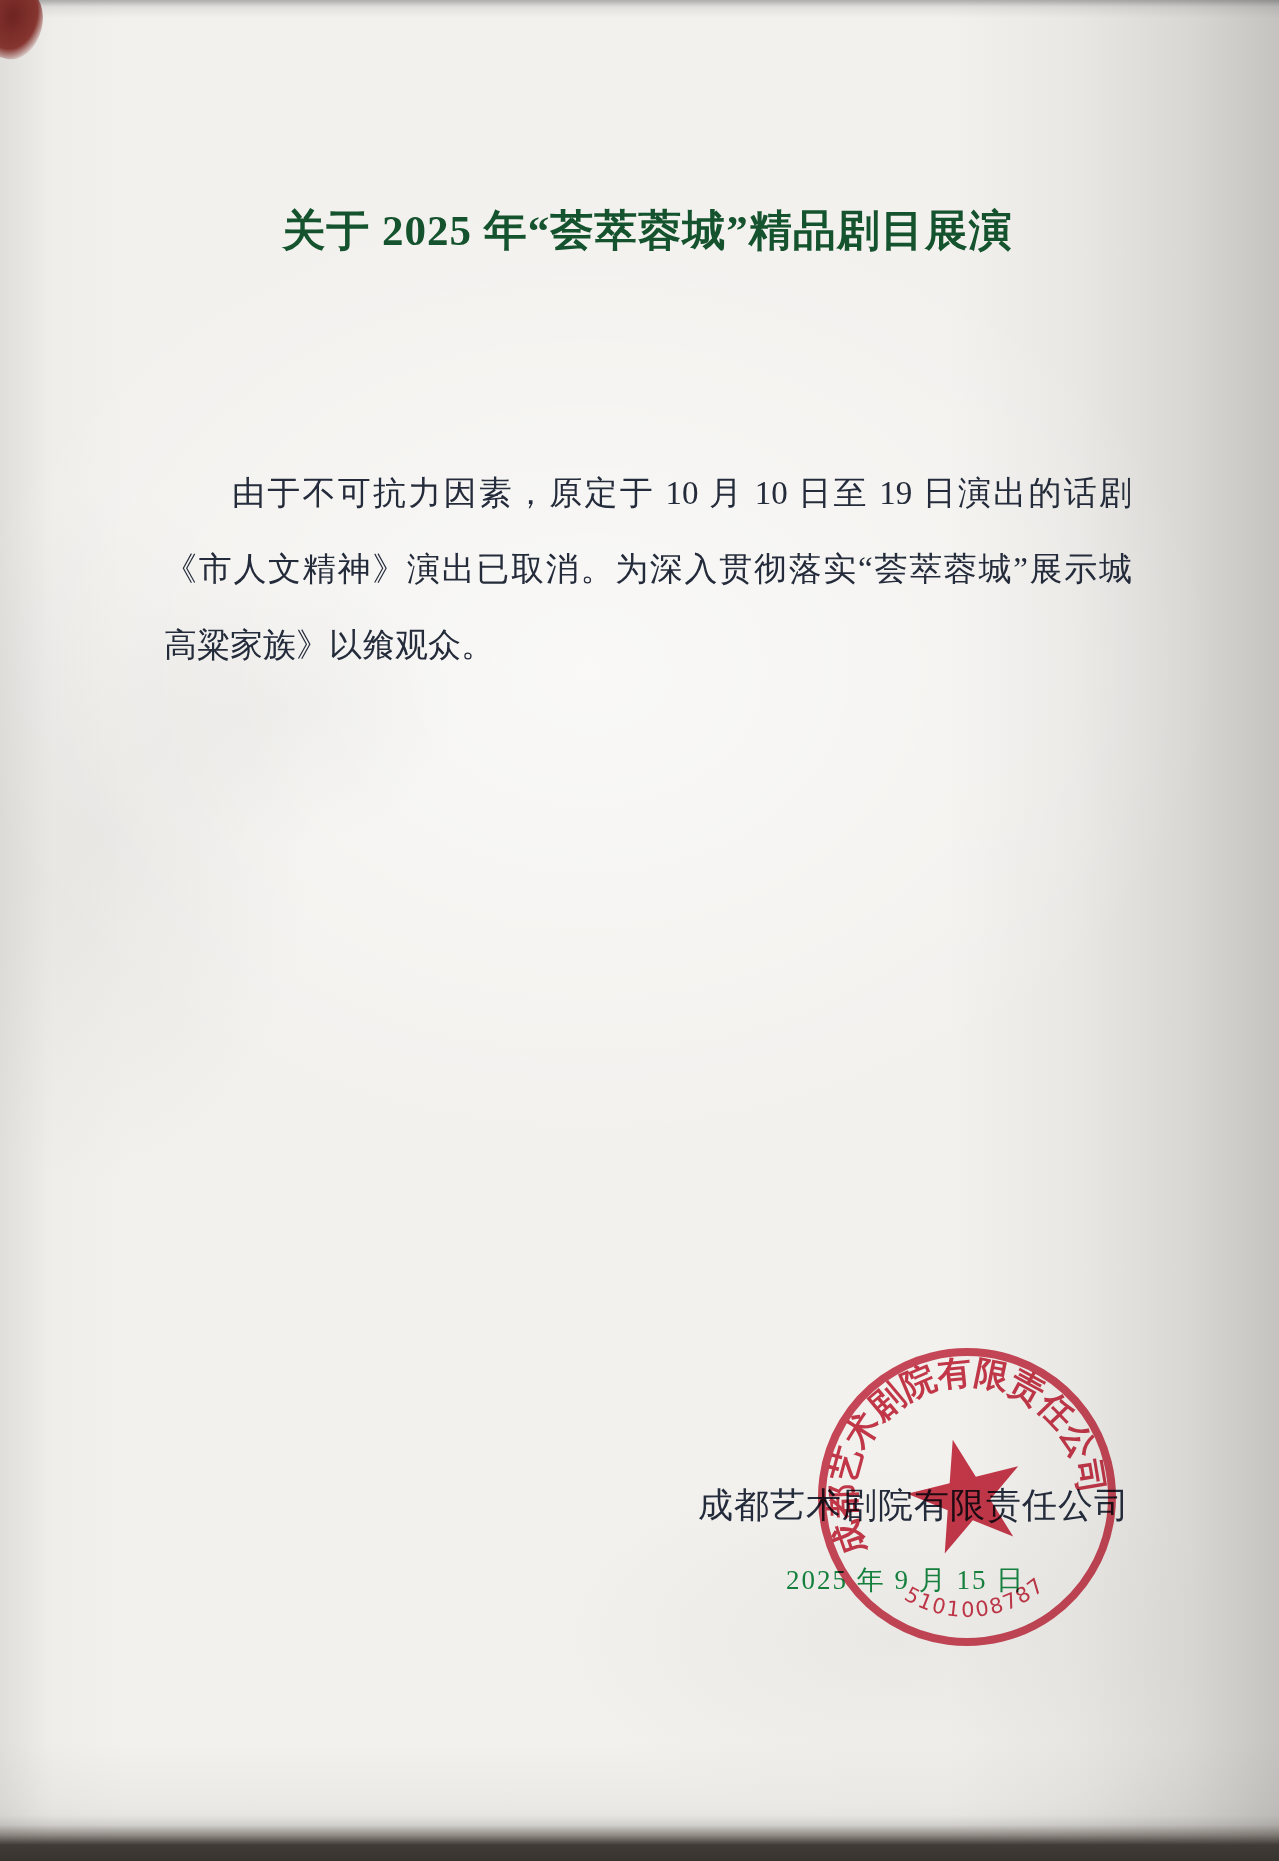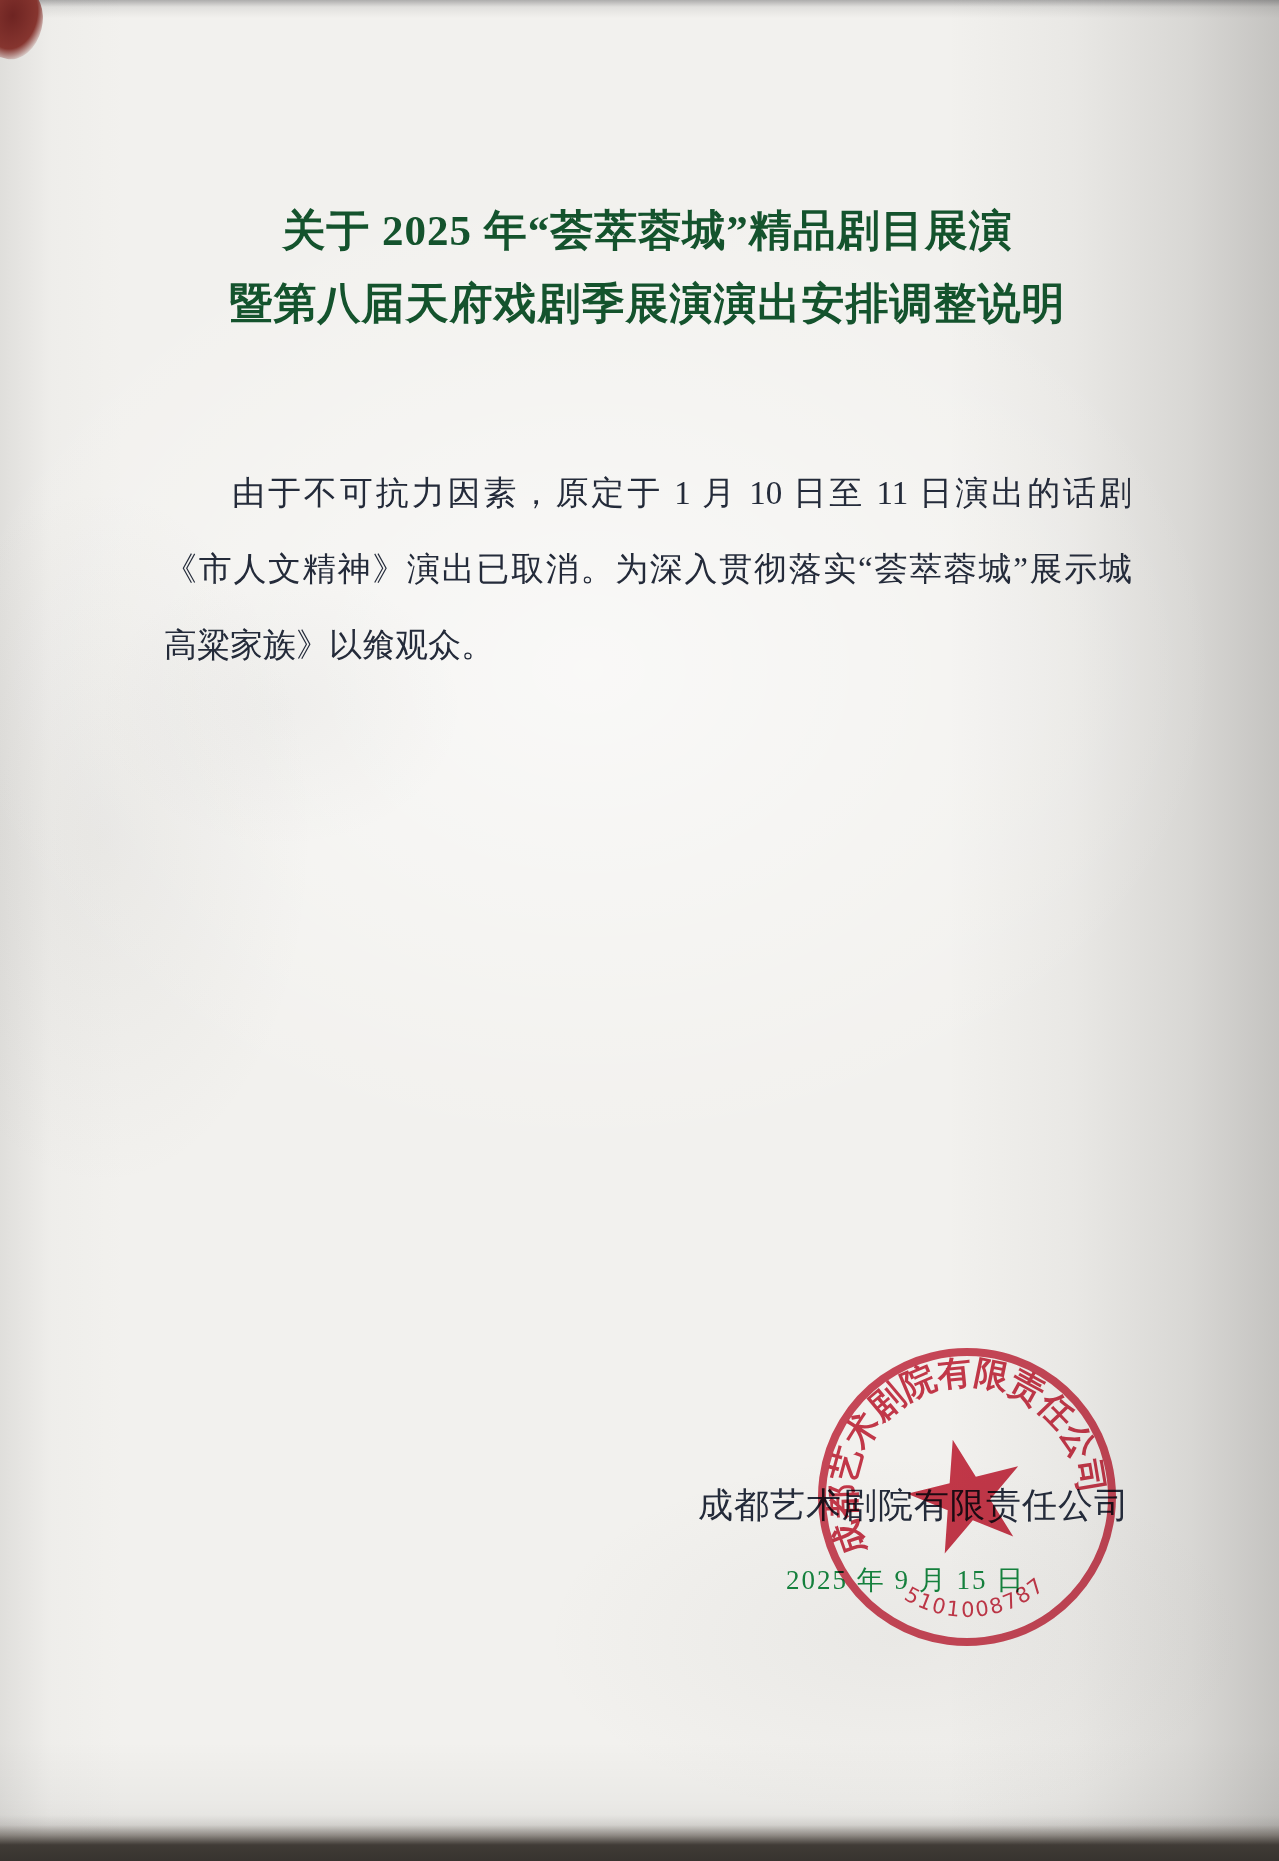--- a/index.html
+++ b/index.html
@@ -74,26 +74,25 @@
 </head>
 <body>
 
 <div class="photo">
   <div class="paper"></div>
   <div class="wrinkle"></div>
   <div class="corner-mark"></div>
 
   <div class="doc-title">
     <div>关于 2025 年“荟萃蓉城”精品剧目展演</div>
-    <div>暨第八届天府戏剧季展演演出安排调整说明</div>
   </div>
 
   <div class="body-text" id="body-text">
       <div class="para">
-        <div class="bline first">由于不可抗力因素，原定于 1 月 10 日至 11 日演出的话剧</div>
+        <div class="bline first">由于不可抗力因素，原定于 10 月 10 日至 19 日演出的话剧</div>
         <div class="bline">《市人文精神》演出已取消。为深入贯彻落实“荟萃蓉城”展示城</div>
         <div class="bline last">高粱家族》以飨观众。</div>
       </div>
     </div>
 
   <div class="sig-company">成都艺术剧院有限责任公司</div>
   <div class="sig-date">2025 年 9 月 15 日</div>
 
   <svg class="stamp" viewBox="0 0 318 318">
     <circle cx="159" cy="159" r="145" fill="none" stroke="#c8293e" stroke-width="8" opacity="0.92"></circle>

